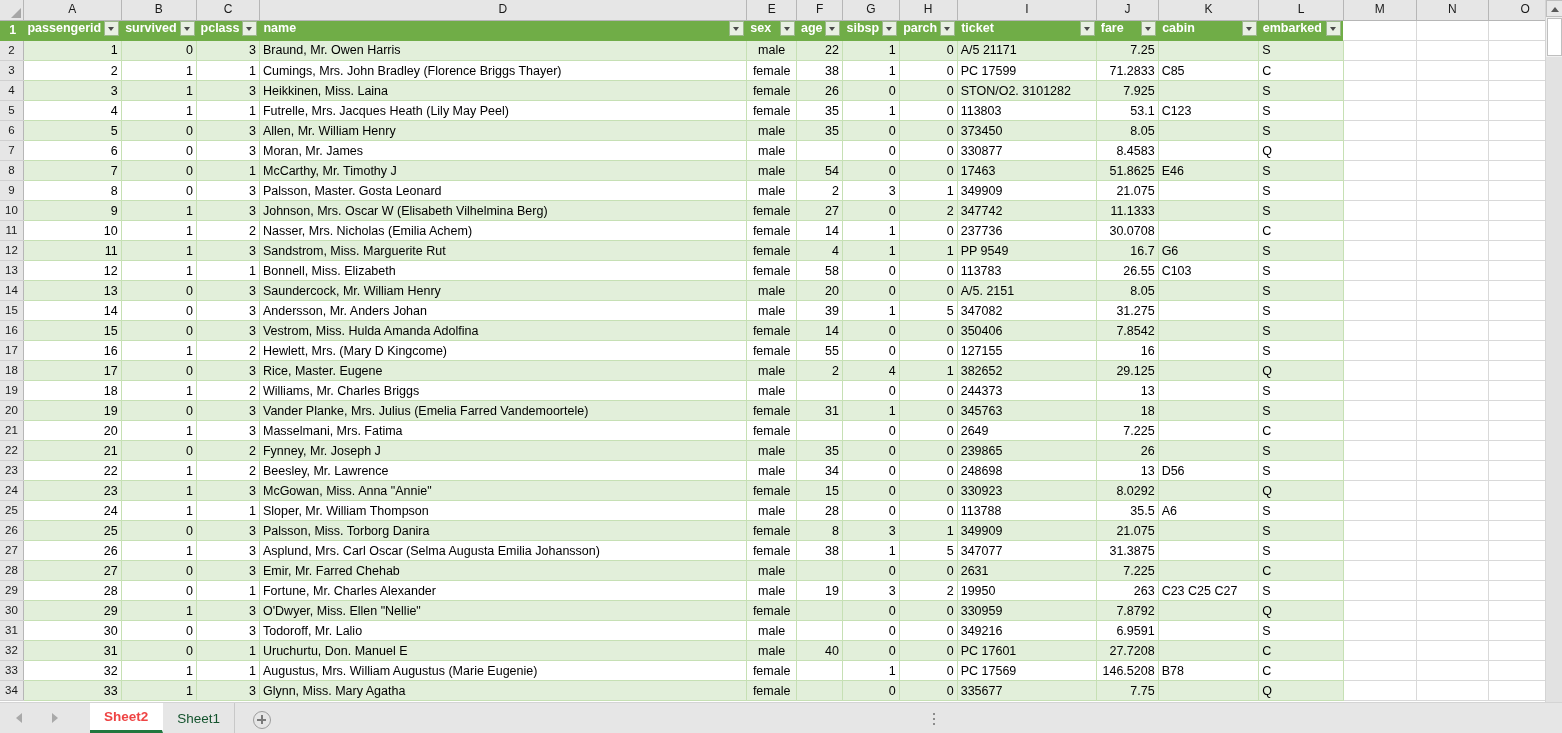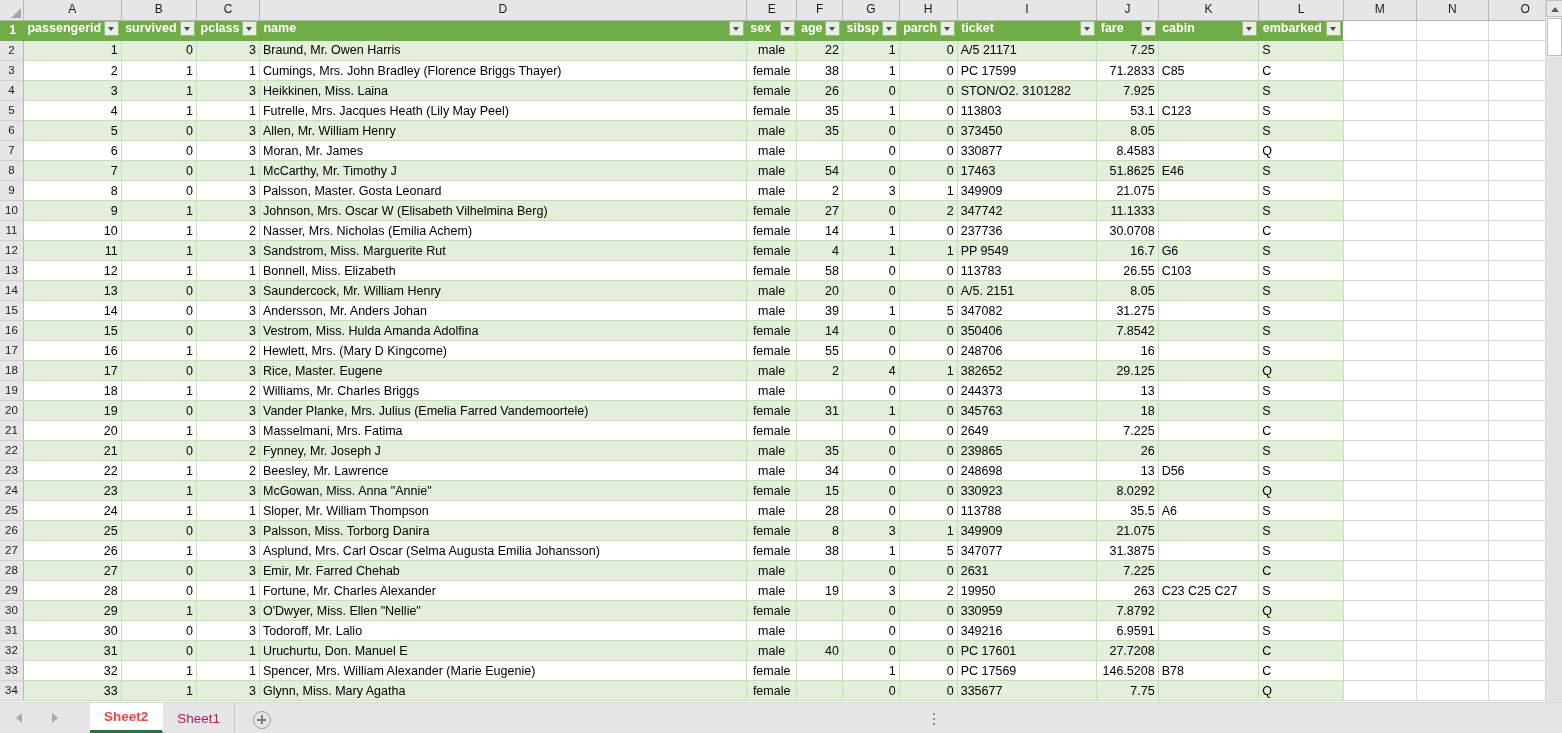--- a/index.html
+++ b/index.html
@@ -235,21 +235,21 @@
     height: 31px;
     display: flex;
     align-items: stretch;
   }
   .sheet-tab {
     padding: 0 14px;
     height: 30px;
     display: flex;
     align-items: center;
     font-size: 13.5px;
-    color: #be185d;
+    color: #14532d;
     background: transparent;
     border-right: 1px solid #C8C8C8;
     cursor: pointer;
     white-space: nowrap;
   }
   .sheet-tab.active {
     background: #FFFFFF;
     color: #ef4444;
     font-weight: bold;
     border-right: 1px solid #FFFFFF;
@@ -680,21 +680,21 @@
           <tr class="plain">
             <td class="rowhdr">17</td>
             <td class="cell num">16</td>
             <td class="cell num">1</td>
             <td class="cell num">2</td>
             <td class="cell txt">Hewlett, Mrs. (Mary D Kingcome)</td>
             <td class="cell ctr">female</td>
             <td class="cell num">55</td>
             <td class="cell num">0</td>
             <td class="cell num">0</td>
-            <td class="cell txt">248706</td>
+            <td class="cell txt">127155</td>
             <td class="cell num">16</td>
             <td class="cell txt"></td>
             <td class="cell txt last-table-col">S</td>
             <td class="empty-cell"></td>
             <td class="empty-cell"></td>
             <td class="empty-cell"></td>
           </tr>
           <tr class="band">
             <td class="rowhdr">18</td>
             <td class="cell num">17</td>
@@ -963,21 +963,21 @@
             <td class="cell txt last-table-col">C</td>
             <td class="empty-cell"></td>
             <td class="empty-cell"></td>
             <td class="empty-cell"></td>
           </tr>
           <tr class="plain">
             <td class="rowhdr">33</td>
             <td class="cell num">32</td>
             <td class="cell num">1</td>
             <td class="cell num">1</td>
-            <td class="cell txt">Spencer, Mrs. William Alexander (Marie Eugenie)</td>
+            <td class="cell txt">Augustus, Mrs. William Augustus (Marie Eugenie)</td>
             <td class="cell ctr">female</td>
             <td class="cell num"></td>
             <td class="cell num">1</td>
             <td class="cell num">0</td>
             <td class="cell txt">PC 17569</td>
             <td class="cell num">146.5208</td>
             <td class="cell txt">B78</td>
             <td class="cell txt last-table-col">C</td>
             <td class="empty-cell"></td>
             <td class="empty-cell"></td>

